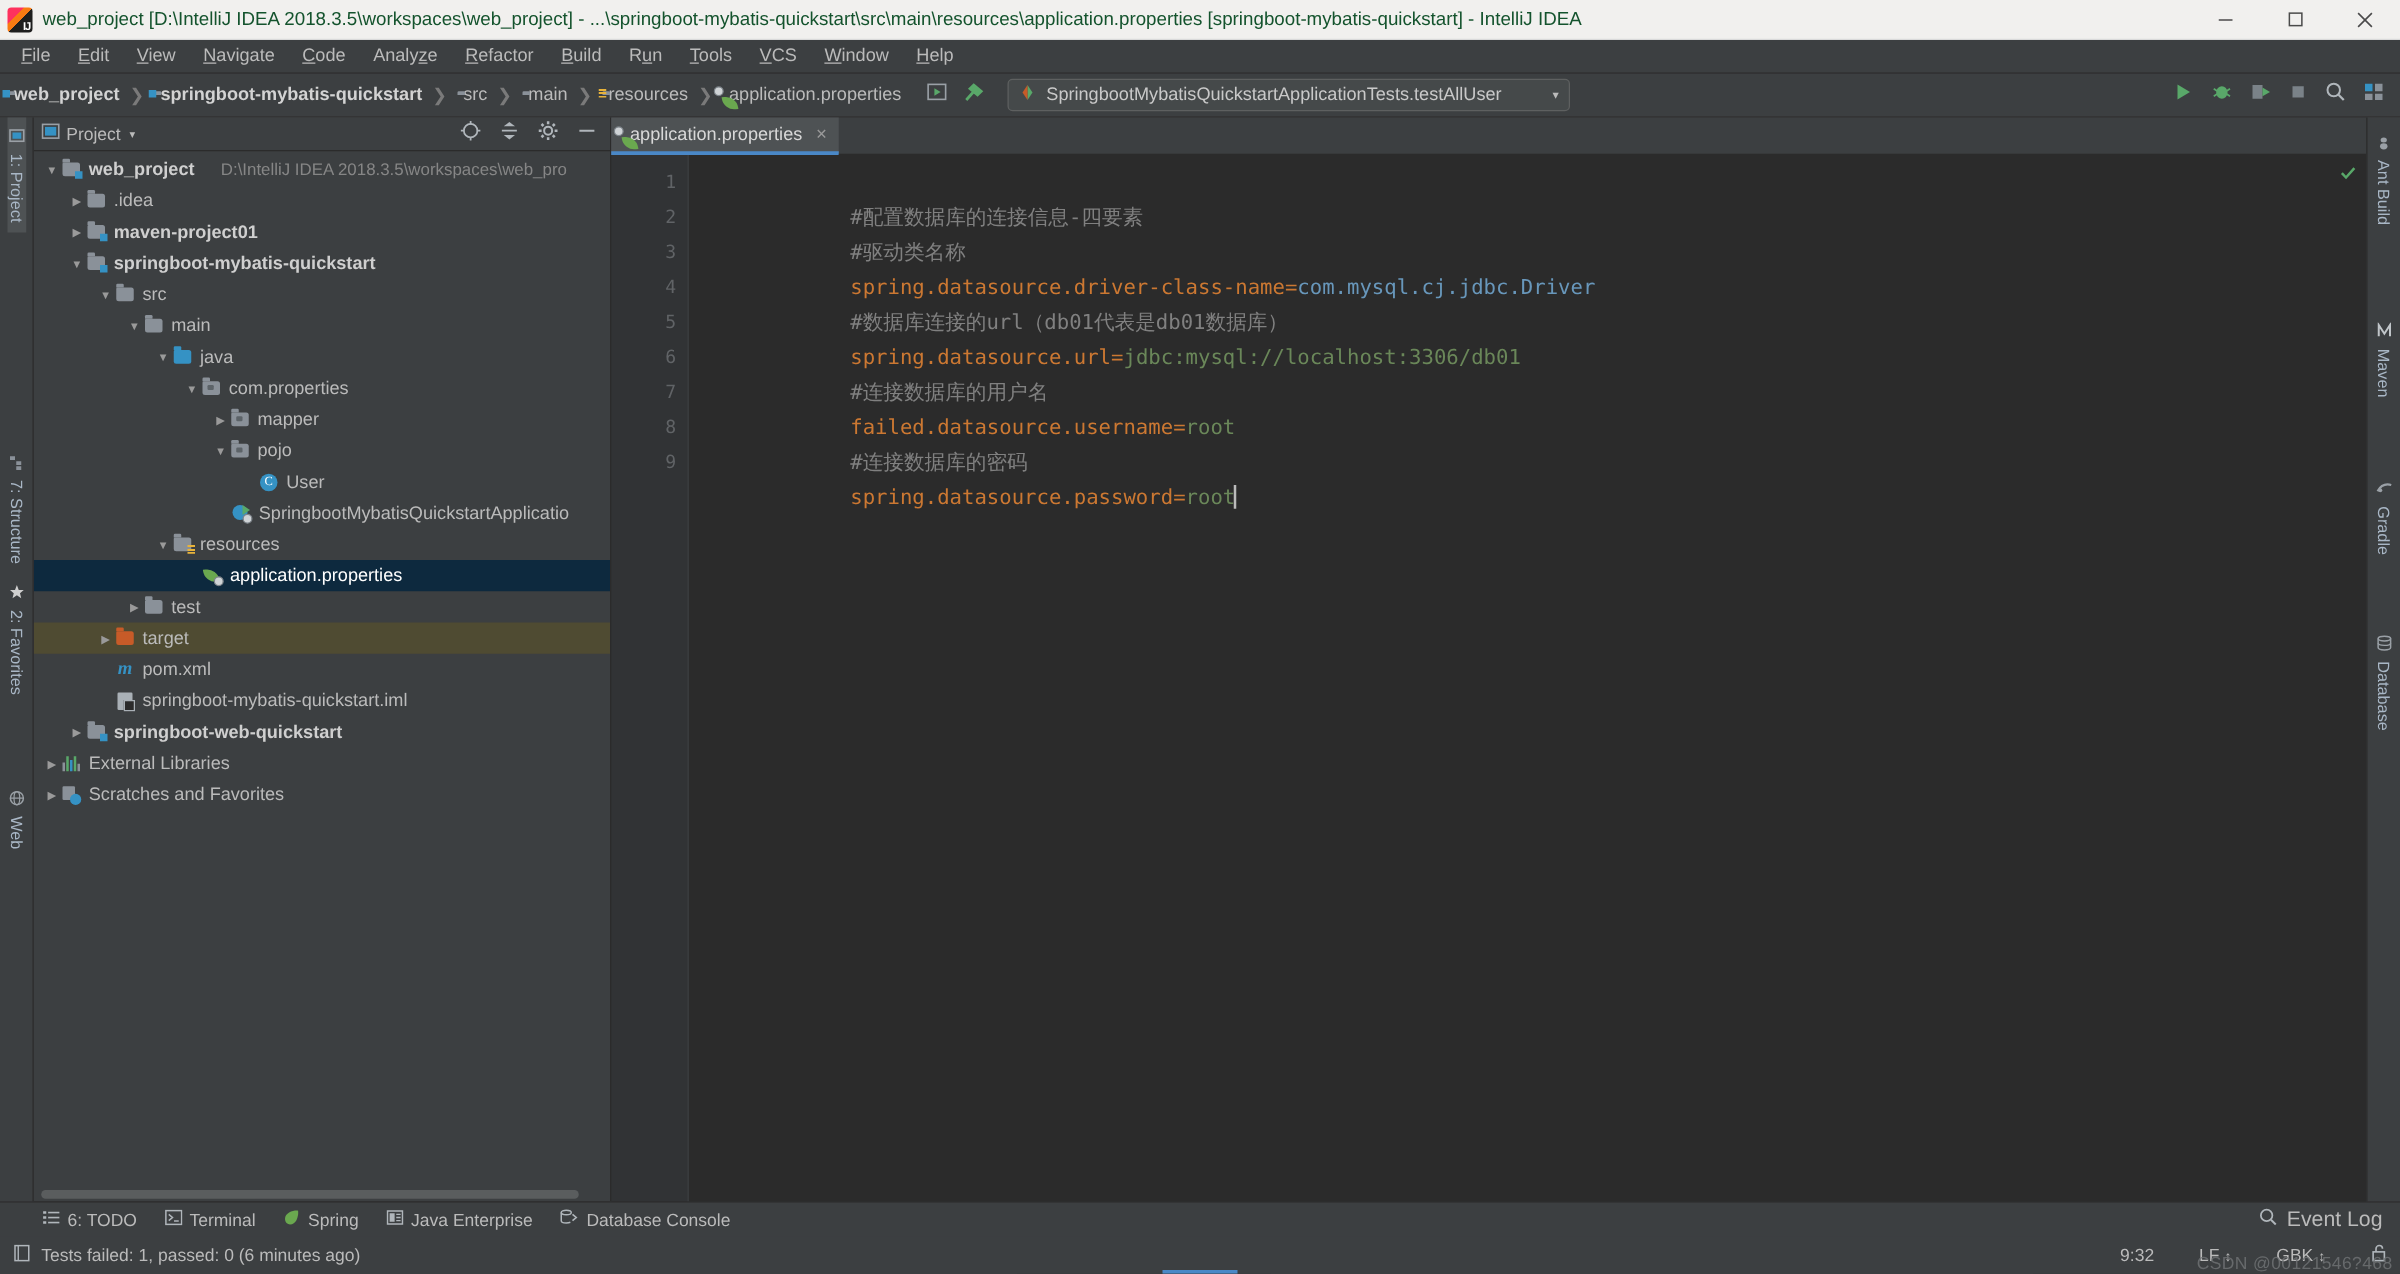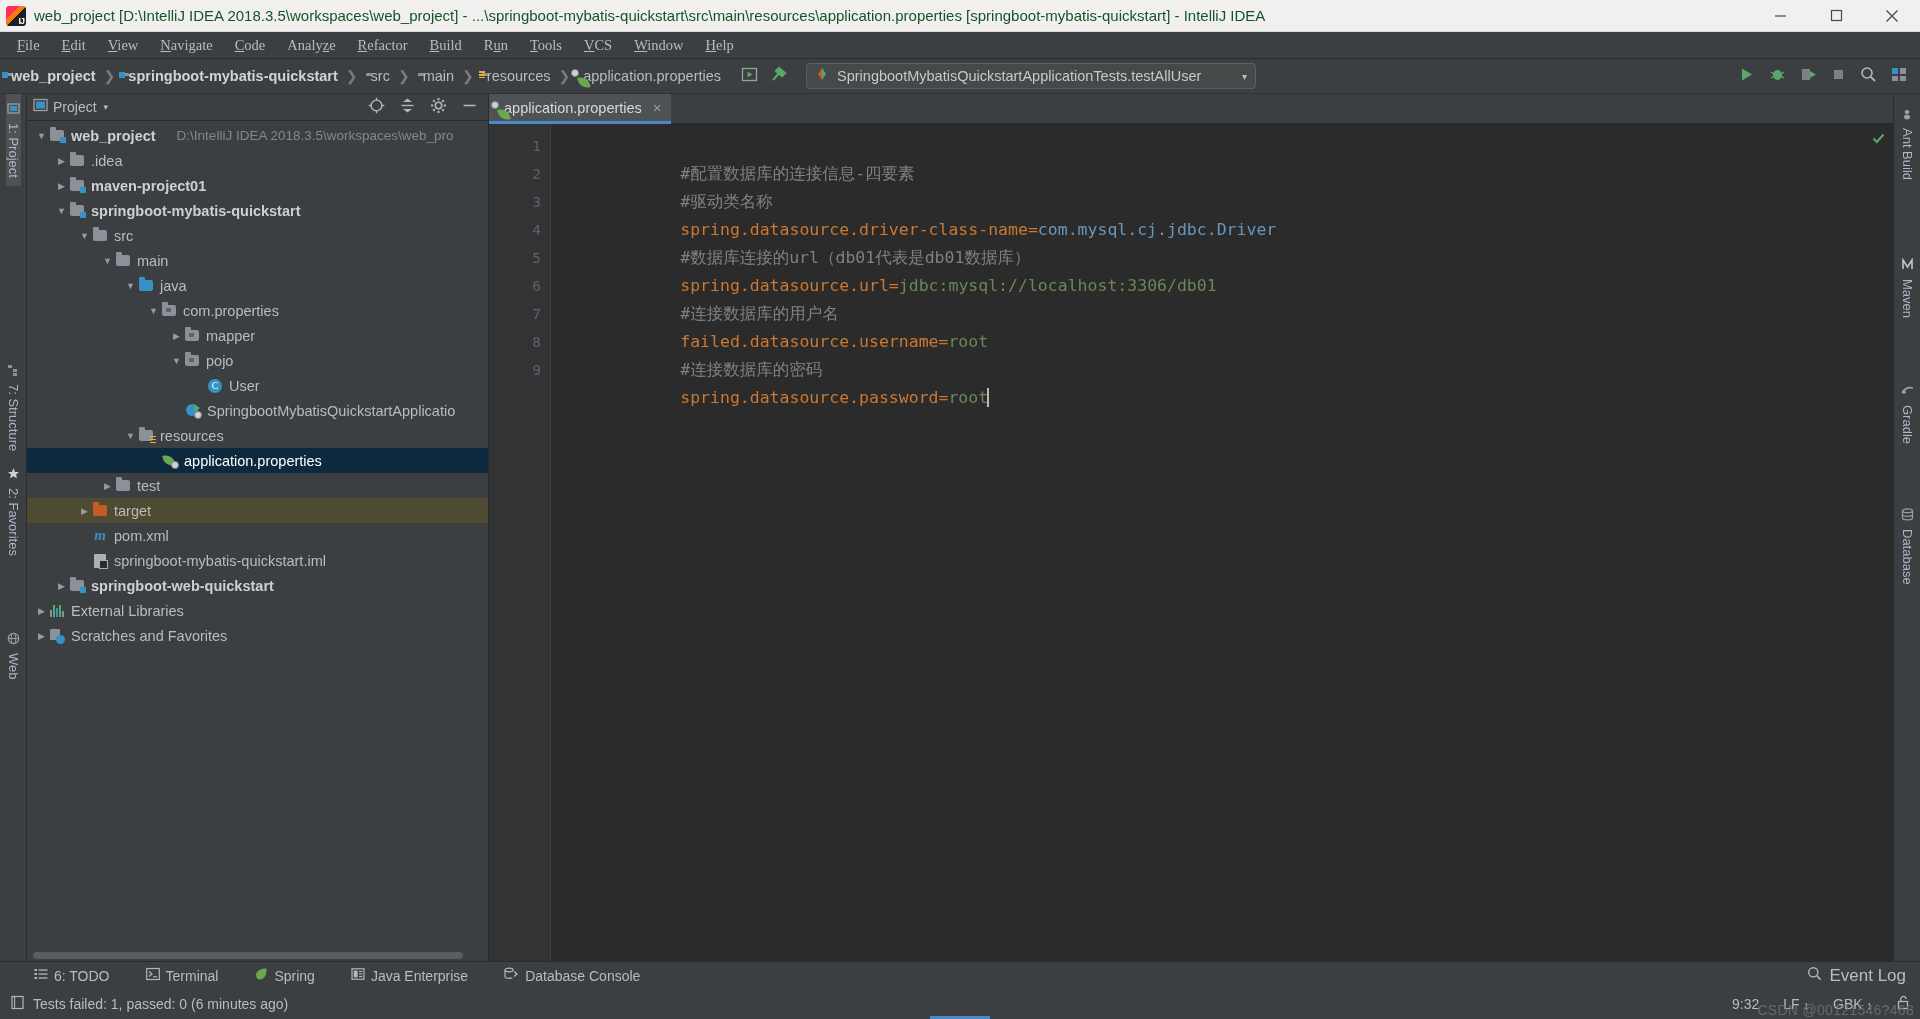--- a/index.html
+++ b/index.html
@@ -32,21 +32,21 @@
   .tb-buttons { display: flex; align-items: center; flex: 0 0 auto; height: 32px; }
   .tb-btn {
     width: 56px; height: 32px; display: flex; align-items: center; justify-content: center;
     color: #4a4a4a;
   }
   .tb-btn svg { display: block; }
 
   
   .menubar {
     height: 27px; background: #3c3f41; display: flex; align-items: center;
-    flex: 0 0 27px; padding-left: 6px; border-bottom: 1px solid #2b2b2b; font-family: Liberation Serif, serif;
+    flex: 0 0 27px; padding-left: 6px; border-bottom: 1px solid #2b2b2b;
   }
   .menu-item {
     font-size: 14.5px; color: #bbbbbb; padding: 3px 11px; white-space: nowrap;
   }
   .menu-item u { text-decoration: underline; }
 
   
   .navbar {
     height: 35px; background: #3c3f41; display: flex; align-items: center;
     flex: 0 0 35px; padding-left: 6px; border-bottom: 1px solid #323232;
@@ -149,32 +149,32 @@
     display: inline-block; width: 2px; height: 19px; background: #bbbbbb;
     vertical-align: -4px; margin-left: -1px;
   }
   .err-mark {
     position: absolute; right: 10px; top: 6px; width: 11px; height: 11px;
   }
 
   
   .bottombar {
     height: 28px; background: #3c3f41; display: flex; align-items: center;
-    flex: 0 0 28px; border-top: 1px solid #2b2b2b; padding-left: 34px; gap: 36px;
+    flex: 0 0 28px; border-top: 1px solid #2b2b2b; padding-left: 34px; gap: 22px;
   }
   .bb-item { display: flex; align-items: center; gap: 6px; font-size: 14px; color: #bbbbbb; white-space: nowrap; }
   .bb-right { margin-left: auto; display: flex; align-items: center; gap: 7px; padding-right: 14px; }
 
   
   .statusbar {
     height: 30px; background: #3c3f41; display: flex; align-items: center;
     flex: 0 0 30px; padding: 0 10px 0 10px; font-size: 14px; color: #bbbbbb;
   }
   .sb-left { display: flex; align-items: center; gap: 8px; }
-  .sb-right { margin-left: auto; display: flex; align-items: center; gap: 24px; }
+  .sb-right { margin-left: auto; display: flex; align-items: center; gap: 36px; }
   .sb-right .cell { color: #bbbbbb; white-space: nowrap; }
   .watermark {
     position: absolute; right: 6px; bottom: 1px; font-size: 14px; color: #6e7173;
     font-family: "Liberation Sans", sans-serif; letter-spacing: .3px; opacity: .85;
   }
   .prog-strip { position:absolute; left:50%; bottom:0; transform:translateX(-50%);
                 width:60px; height:3px; background:#4a88c7; }
 
   
   .folder { width: 14px; height: 11px; background: #8a9199; border-radius: 1px 2px 2px 2px; position: relative; }

